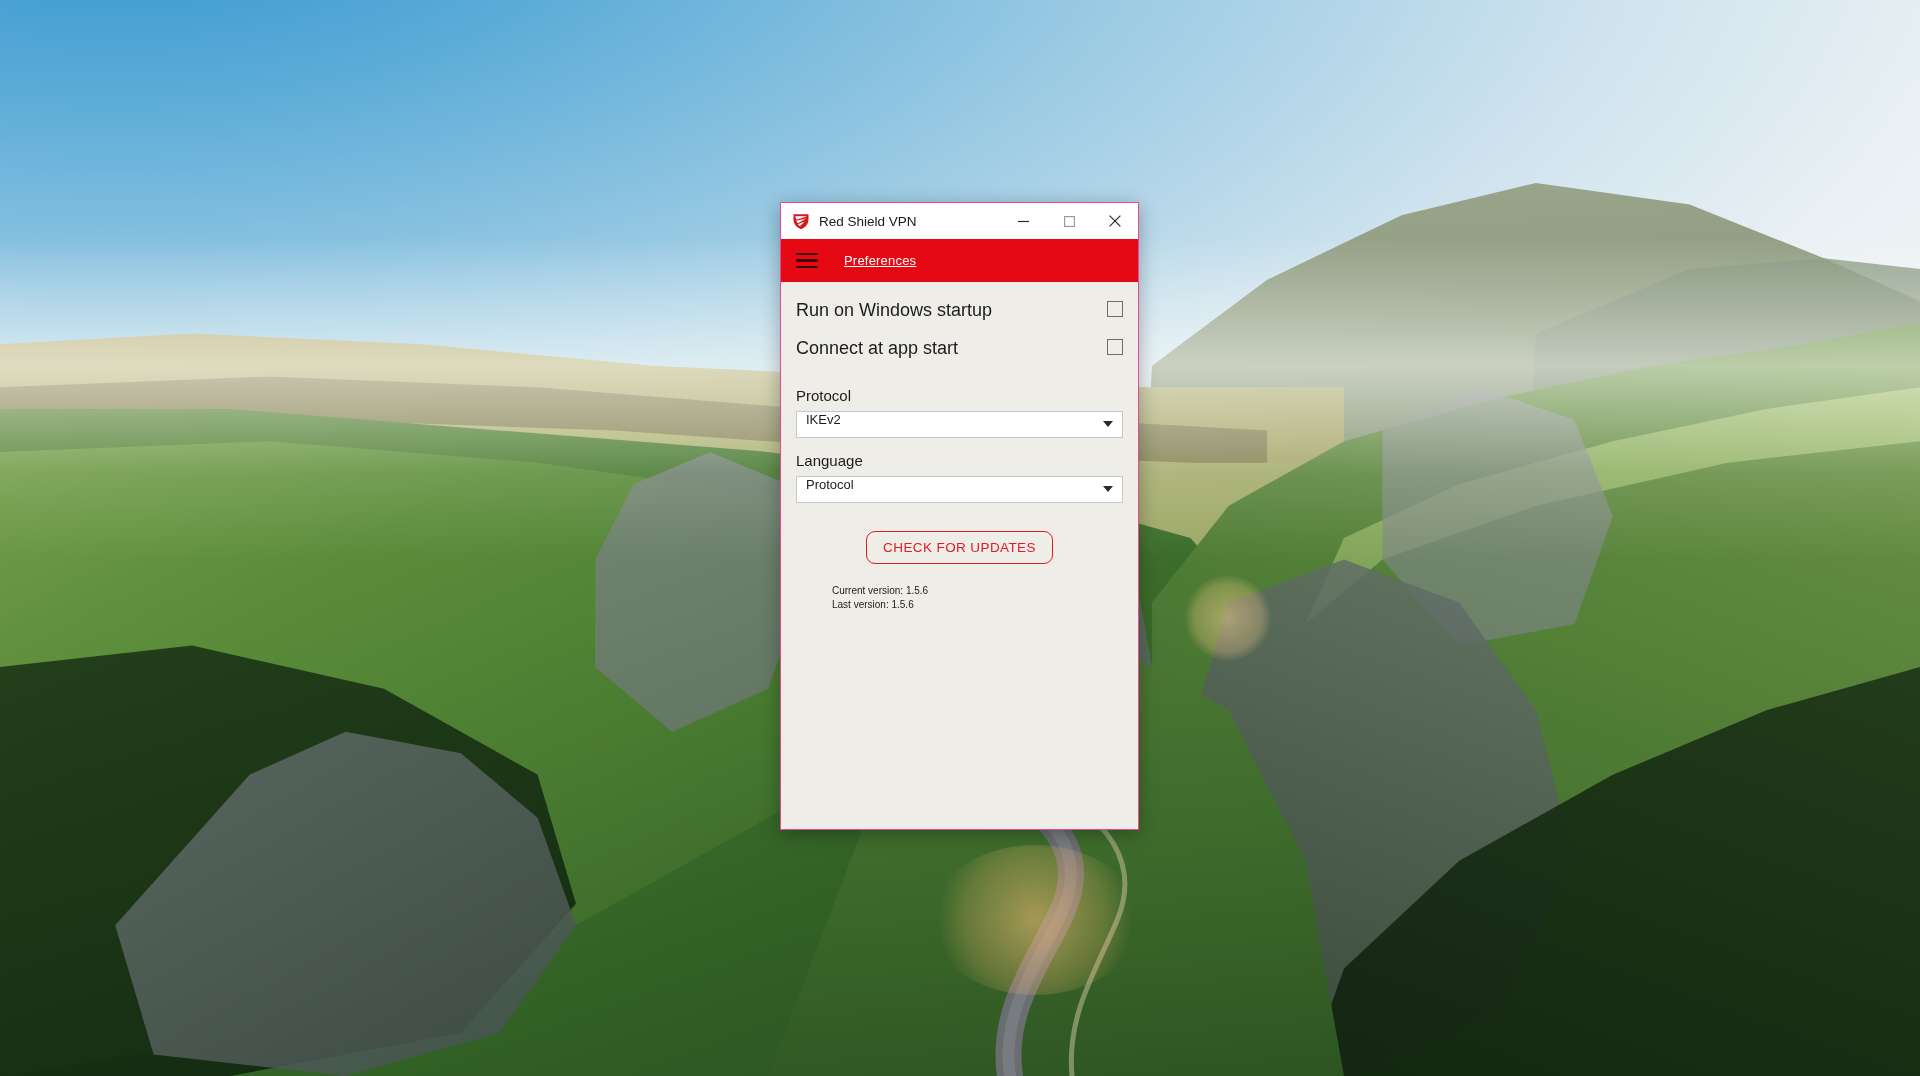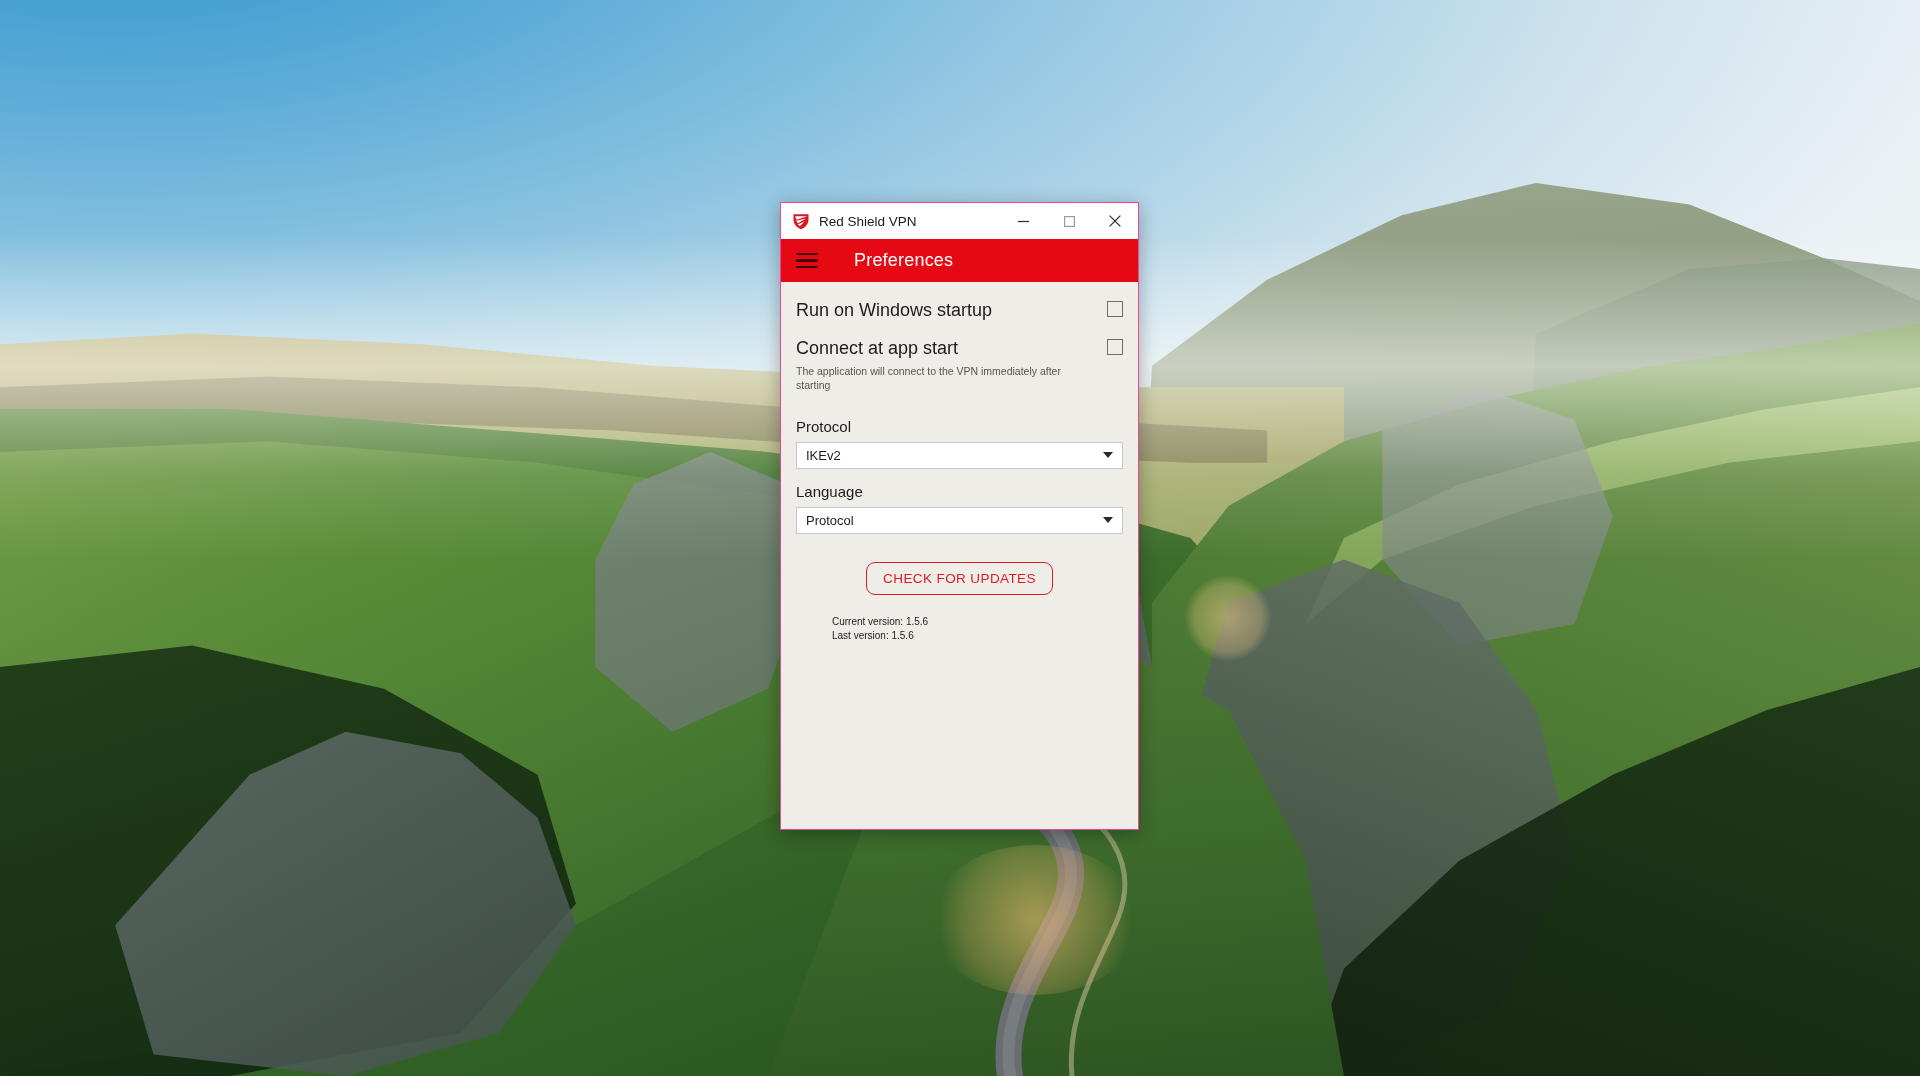--- a/index.html
+++ b/index.html
@@ -205,24 +205,25 @@
     cursor: pointer;
   }
   .hamburger span {
     display: block;
     height: 2.5px;
     width: 100%;
     background: #3d0508;
     border-radius: 1px;
   }
   .appbar-title {
-    margin-left: 36px;
+    margin-left: 26px;
     color: #ffffff;
-    font-size: 18px;
+    font-size: 13px;
     letter-spacing: .2px;
+    text-decoration: underline;
   }
 
   
   .content {
     flex: 1 1 auto;
     padding: 16px 15px 0 15px;
     background: #efede7;
     overflow: hidden;
   }
 
@@ -262,21 +263,20 @@
     color: #1c1c1c;
     margin-bottom: 7px;
   }
 
   .select {
     position: relative;
     height: 27px;
     background: #ffffff;
     border: 1px solid #c9c7c1;
     display: flex;
-    align-items: center;
     cursor: pointer;
   }
   .select .sel-value {
     font-size: 13px;
     color: #1c1c1c;
     padding-left: 9px;
   }
   .select .caret {
     position: absolute;
     right: 9px; top: 50%;
@@ -395,21 +395,20 @@
           <div class="opt-label">Run on Windows startup</div>
         </div>
         <div class="checkbox"></div>
       </div>
 
       <div class="spacer-14"></div>
 
       <div class="row">
         <div class="row-main">
           <div class="opt-label">Connect at app start</div>
-          <div class="opt-desc">The application will connect to the VPN immediately after starting</div>
         </div>
         <div class="checkbox"></div>
       </div>
 
       <div class="spacer-12"></div>
 
 
       <div class="spacer-14"></div>
 
       <div class="field-label">Protocol</div>

